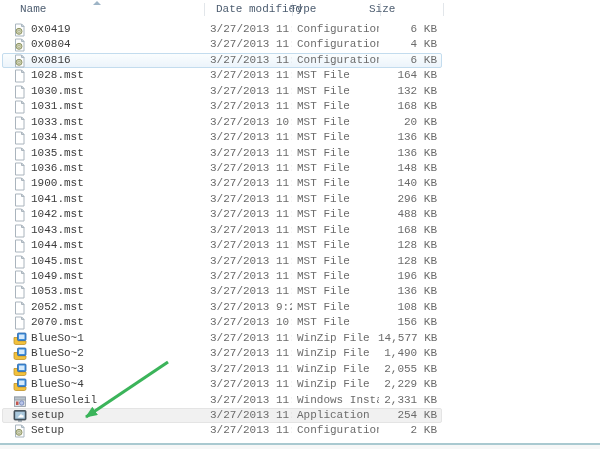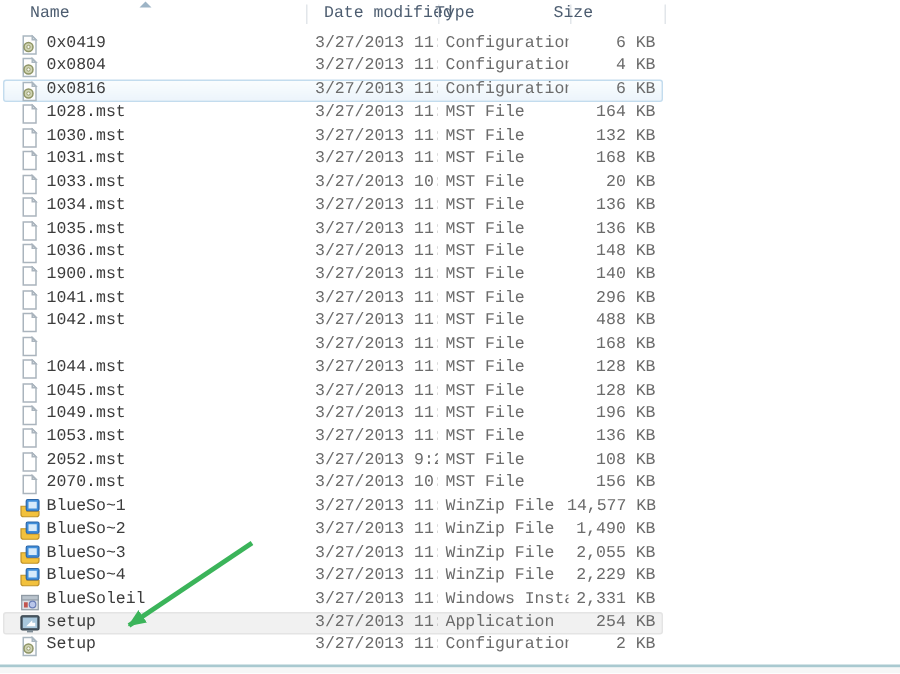--- a/index.html
+++ b/index.html
@@ -231,20 +231,21 @@
         <span class="cell c-size">488 KB</span>
       </div>
       <div class="row">
         <div class="row-bg"></div>
         <span class="cell c-icon">
           <svg width="13" height="14" viewBox="0 0 13 14">
             <path d="M2.5 1h6l2.5 2.5V13h-8.5z" fill="#ffffff" stroke="#aab4bd"></path>
             <path d="M8.5 1l2.5 2.5H8.5z" fill="#e6ecf1" stroke="#aab4bd"></path>
           </svg>
         </span>
+        <span class="cell c-name">1043.mst</span>
         <span class="cell c-date">3/27/2013 11:29 AM</span>
         <span class="cell c-type">MST File</span>
         <span class="cell c-size">168 KB</span>
       </div>
       <div class="row">
         <div class="row-bg"></div>
         <span class="cell c-icon">
           <svg width="13" height="14" viewBox="0 0 13 14">
             <path d="M2.5 1h6l2.5 2.5V13h-8.5z" fill="#ffffff" stroke="#aab4bd"></path>
             <path d="M8.5 1l2.5 2.5H8.5z" fill="#e6ecf1" stroke="#aab4bd"></path>

